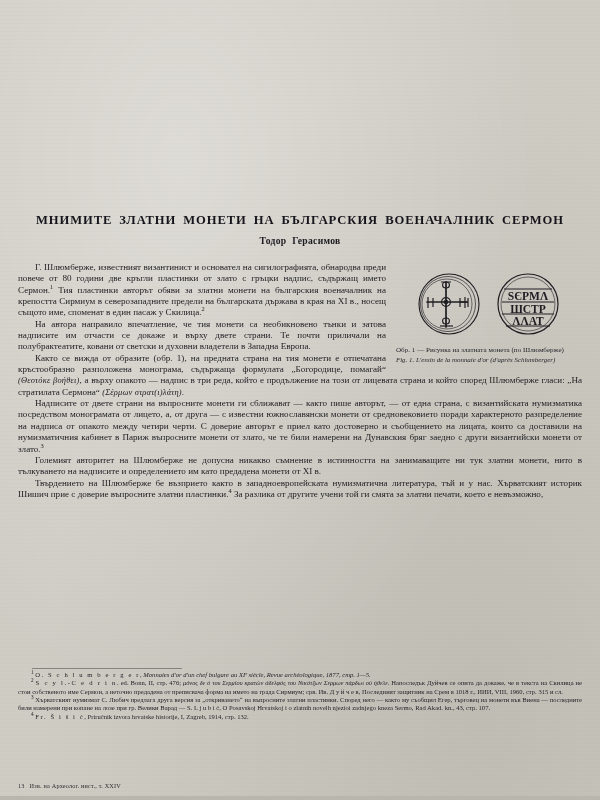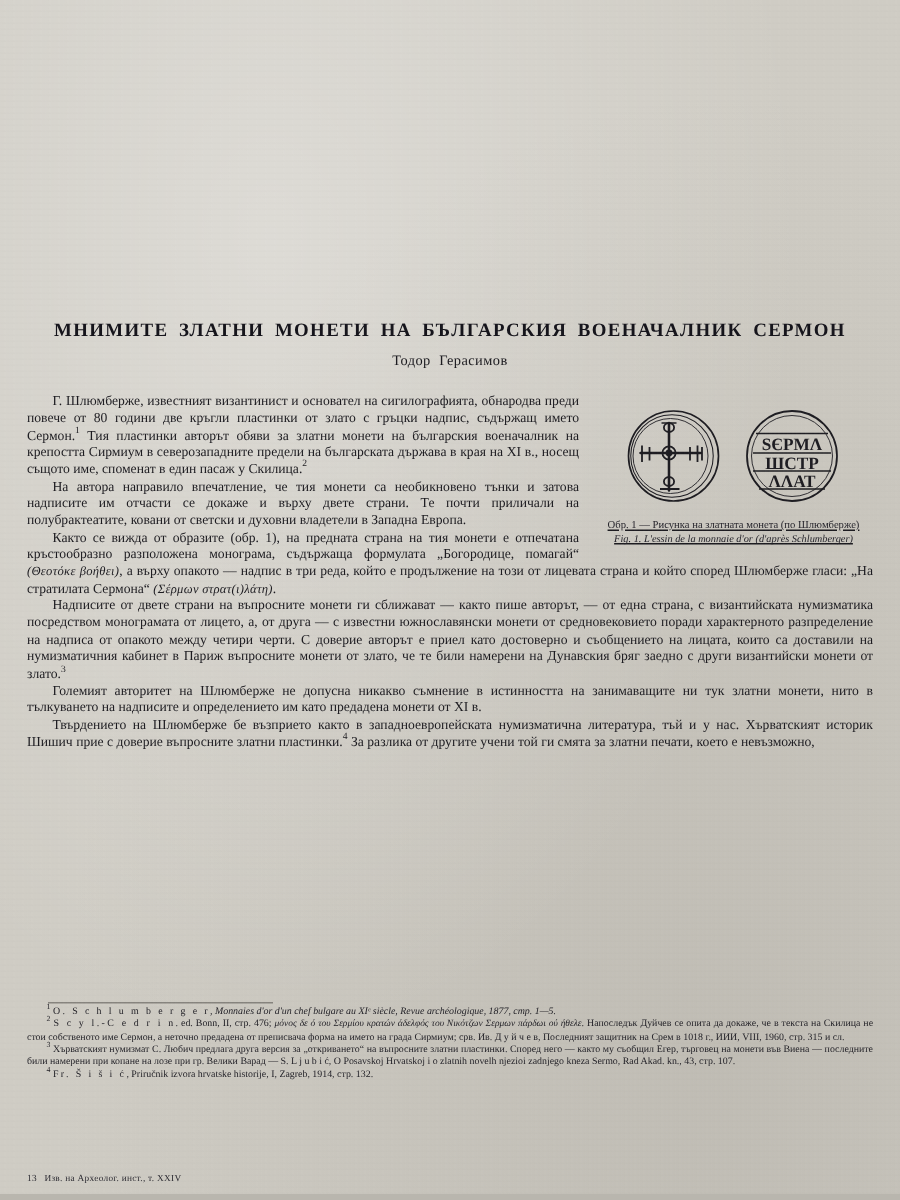--- a/index.html
+++ b/index.html
@@ -58,21 +58,21 @@
     word-spacing: 3px;
   }
 
   .author {
     position: absolute;
     left: 0;
     top: 235px;
     width: 564px;
     text-align: center;
     font-size: 9.6px;
-    font-weight: normal;
+    font-weight: bold;
     letter-spacing: 0.3px;
     color: #1a191e;
     word-spacing: 3px;
   }
 
   .body-text {
     position: absolute;
     left: 0;
     top: 262px;
     width: 564px;
@@ -97,39 +97,37 @@
     vertical-align: super;
     line-height: 0;
   }
 
   
   .figure {
     float: right;
     width: 186px;
     margin: 4px 0 2px 10px;
     shape-outside: margin-box;
-    text-decoration: underline;
   }
   .coins {
     display: flex;
     justify-content: center;
     align-items: center;
     gap: 8px;
     height: 76px;
   }
   .coin {
     position: relative;
     width: 70px;
     height: 70px;
   }
   .coin svg { display: block; width: 70px; height: 70px; }
 
   .fig-caption {
     margin-top: 4px;
-    text-align: center;
     font-size: 7.1px;
     line-height: 9.4px;
     color: #24232a;
   }
   .fig-caption .fr {
     font-style: italic;
     font-size: 6.9px;
   }
 
   .rule {

